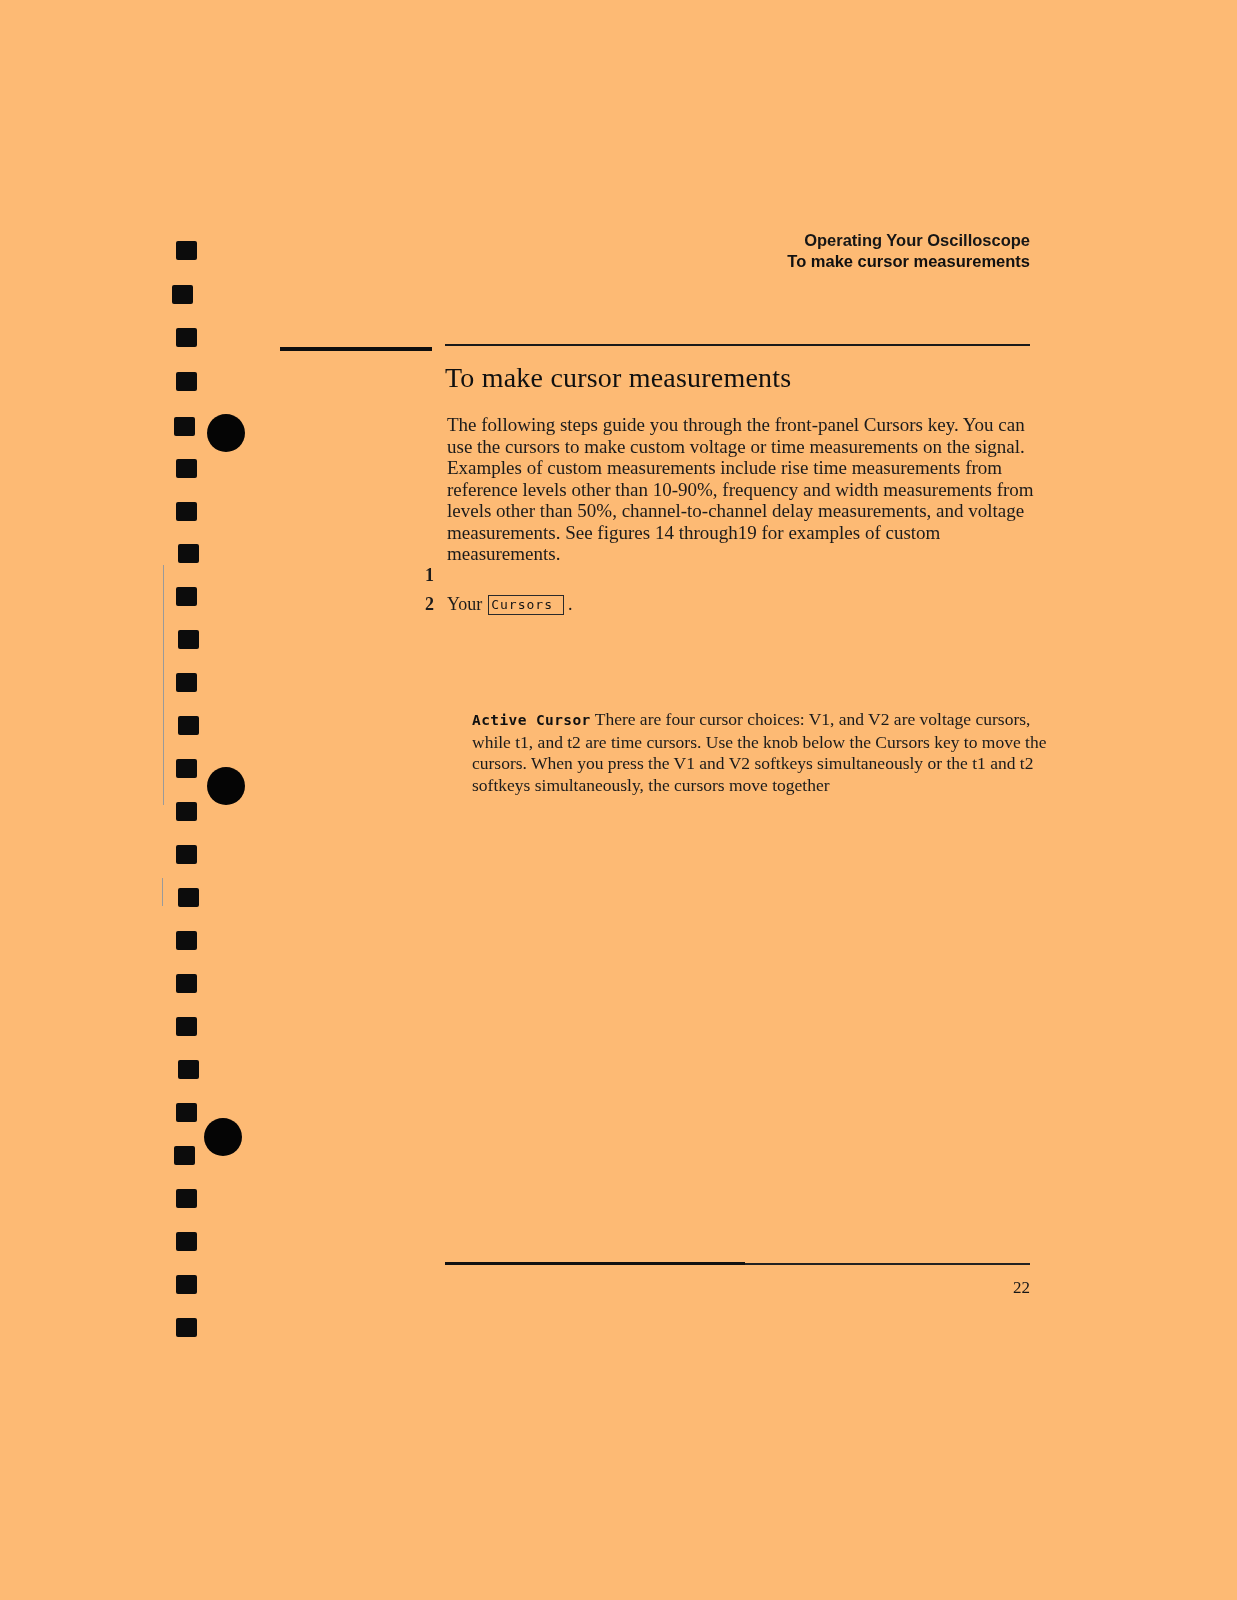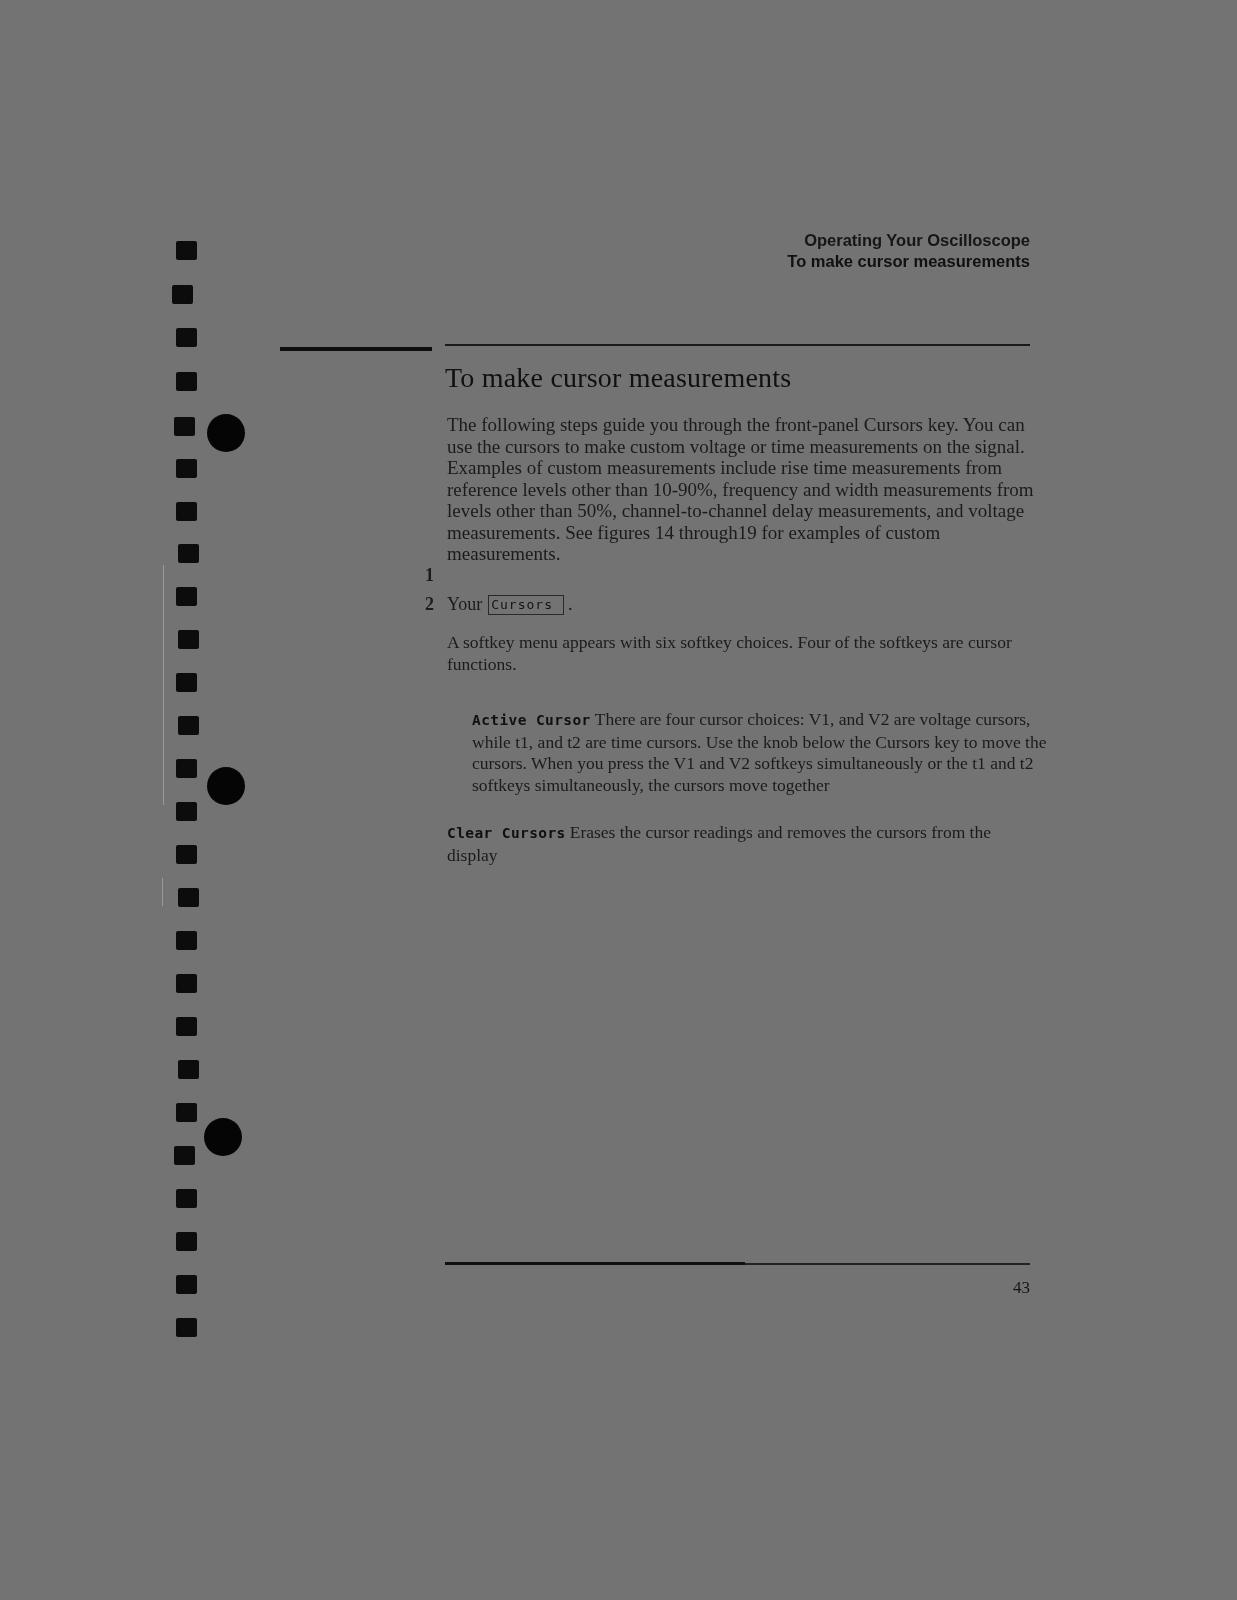--- a/index.html
+++ b/index.html
@@ -1,20 +1,20 @@
 <!DOCTYPE html>
 <html><head>
 <meta charset="utf-8">
 <style>
   html,body { margin:0; padding:0; background:#e8e8e8; }
   .page {
     position: relative;
     width: 1237px;
     height: 1600px;
-    background: #737373;
+    background: #fdba74;
     margin: 0 auto;
     font-family: "Liberation Serif", serif;
     color: #1b1b1b;
     overflow: hidden;
   }
 
   
   .bsq {
     position: absolute;
     width: 21px;
@@ -197,28 +197,24 @@
 
   <div class="step step-1">
     <span class="step-num">1</span>
   </div>
 
   <div class="step step-2">
     <span class="step-num">2</span>
     <span class="step-text"><span>Your</span><span class="keycap">Cursors</span><span>.</span></span>
   </div>
 
-  <div class="note">A softkey menu appears with six softkey choices.  Four of the softkeys are cursor functions.</div>
 
 
   <div class="definition def-active">
     <span class="term">Active Cursor</span><span>There are four cursor choices: V1, and V2 are voltage cursors, while t1, and t2 are time cursors.  Use the knob below the Cursors key to move the cursors.  When you press the V1 and V2 softkeys simultaneously or the t1 and t2 softkeys simultaneously, the cursors move together</span>
   </div>
 
-  <div class="definition def-clear">
-    <span class="term">Clear Cursors</span><span>Erases the cursor readings and removes the cursors from the display</span>
-  </div>
 
   <div class="rule-bottom"></div>
   <div class="rule-bottom-thick"></div>
-  <div class="page-number">43</div>
+  <div class="page-number">22</div>
 
 </div>
 
 </body></html>

